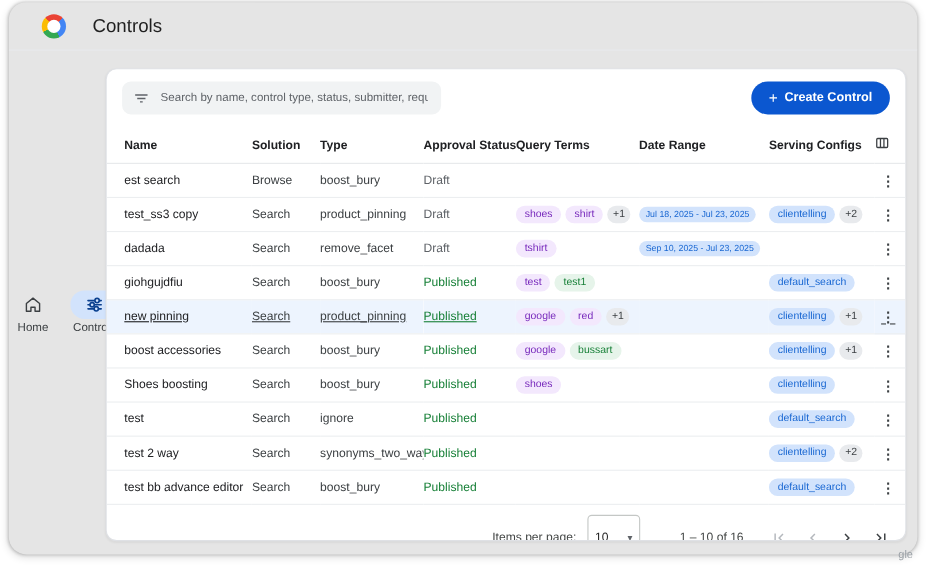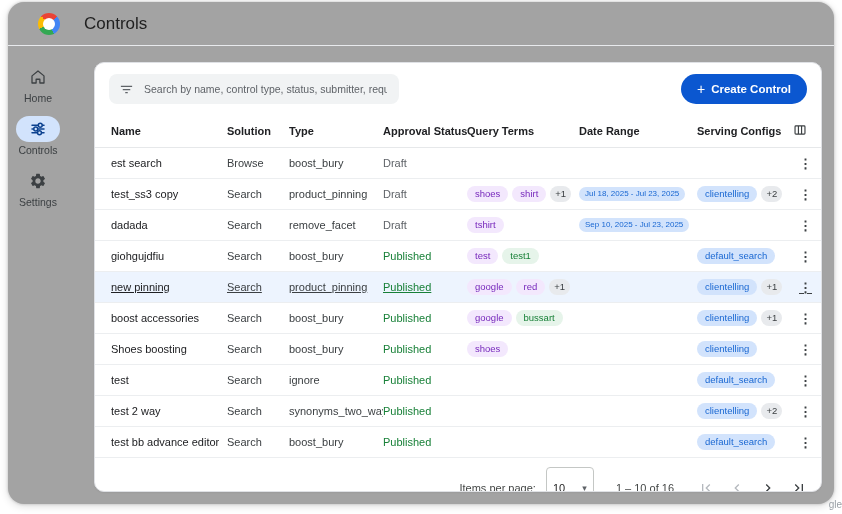--- a/index.html
+++ b/index.html
@@ -6,29 +6,29 @@
     --primary-blue:#0b57d0; --published-green:#188038; --draft-gray:#5f6368;
     --chip-purple-bg:#f3e8fd; --chip-purple-text:#7627bb;
     --chip-green-bg:#e6f4ea; --chip-green-text:#188038;
     --chip-blue-bg:#d2e3fc; --chip-blue-text:#1967d2;
     --chip-gray-bg:#e8eaed; --chip-gray-text:#3c4043;
     --selected-row-bg:#edf4fe; --sidebar-active-bg:#d2e3fc;
   }
   *{box-sizing:border-box;}
   html,body{margin:0;padding:0;}
   body{width:842px;height:514px;background:#fff;font-family:"Liberation Sans",sans-serif;position:relative;overflow:hidden;}
-  .app{position:absolute;left:8px;top:2px;width:826px;height:502px;background:#a3a3a3;border-radius:16px;
+  .app{position:absolute;left:8px;top:2px;width:826px;height:502px;background:#e5e5e5;border-radius:16px;
        box-shadow:0 0 3px rgba(0,0,0,.22),0 2px 8px rgba(0,0,0,.14);overflow:hidden;}
   .header{height:44px;display:flex;align-items:center;padding-left:30px;border-bottom:1px solid #e8eaed;}
   .logo{width:22px;height:22px;border-radius:50%;position:relative;
         background:conic-gradient(from -45deg,#ea4335 0 25%,#4285f4 25% 55%,#34a853 55% 80%,#fbbc04 80% 100%);}
   .logo::after{content:"";position:absolute;inset:5px;background:#fff;border-radius:50%;}
   .header-title{margin-left:24px;font-size:17px;color:#1f1f1f;}
   .body-wrap{display:flex;height:457px;}
-  .sidebar{width:62px;padding-top:18px;display:flex;flex-direction:column;align-items:center;gap:12px;}
+  .sidebar{width:62px;padding-top:18px;display:flex;flex-direction:row;align-items:center;gap:12px;}
   .side-item{display:flex;flex-direction:column;align-items:center;gap:2px;cursor:pointer;}
   .side-icon-wrap{width:44px;height:26px;display:flex;align-items:center;justify-content:center;border-radius:14px;}
   .side-item.active .side-icon-wrap{background:var(--sidebar-active-bg);}
   .side-label{font-size:10.5px;color:#3c4043;}
   .main{flex:1;padding:16px 12px 0 26px;}
   .card{border:1px solid #dfe1e5;border-radius:10px;background:#fff;height:430px;display:flex;flex-direction:column;
         box-shadow:0 1px 2px rgba(0,0,0,.05);overflow:hidden;}
   .toolbar{display:flex;align-items:center;justify-content:space-between;padding:11px 14px;}
   .searchbox{display:flex;align-items:center;gap:8px;width:290px;height:30px;background:#f1f3f4;border-radius:8px;padding:0 10px;}
   .searchbox input{border:none;background:transparent;outline:none;font-size:10.5px;color:#3c4043;width:100%;font-family:inherit;}
@@ -50,24 +50,24 @@
   .chip-purple{background:var(--chip-purple-bg);color:var(--chip-purple-text);}
   .chip-green{background:var(--chip-green-bg);color:var(--chip-green-text);}
   .chip-blue{background:var(--chip-blue-bg);color:var(--chip-blue-text);}
   .chip-gray{background:var(--chip-gray-bg);color:var(--chip-gray-text);padding:3px 5px;}
   .date-chip{font-size:8px;padding:3px 6px;letter-spacing:0;}
   .kebab{font-size:13px;color:#3c4043;cursor:pointer;font-weight:bold;padding:2px 6px;}
   .tfooter{margin-top:auto;display:flex;align-items:center;justify-content:flex-end;padding:9px 14px 1px;font-size:11px;color:#444746;}
   .pagesize{display:flex;align-items:center;justify-content:space-between;width:48px;height:41px;border:1px solid #c4c7c5;
             border-radius:4px;padding:0 6px;font-size:11px;color:#1f1f1f;cursor:pointer;margin-left:10px;}
   .pagesize .arrow{font-size:9px;color:#5f6368;}
-  .range-label{margin-left:22px;}
+  .range-label{margin-left:36px;}
   .pager{display:flex;align-items:center;gap:15px;margin-left:24px;}
   .pager span{display:flex;cursor:pointer;}
-  .watermark{position:absolute;right:0;bottom:4px;font-size:10px;color:#9aa0a6;}
+  .watermark{position:absolute;right:12px;bottom:4px;font-size:10px;color:#9aa0a6;}
 </style>
 </head>
 <body>
 
 <div class="app">
   <div class="header">
     <div class="logo"></div>
     <div class="header-title">Controls</div>
   </div>
 

